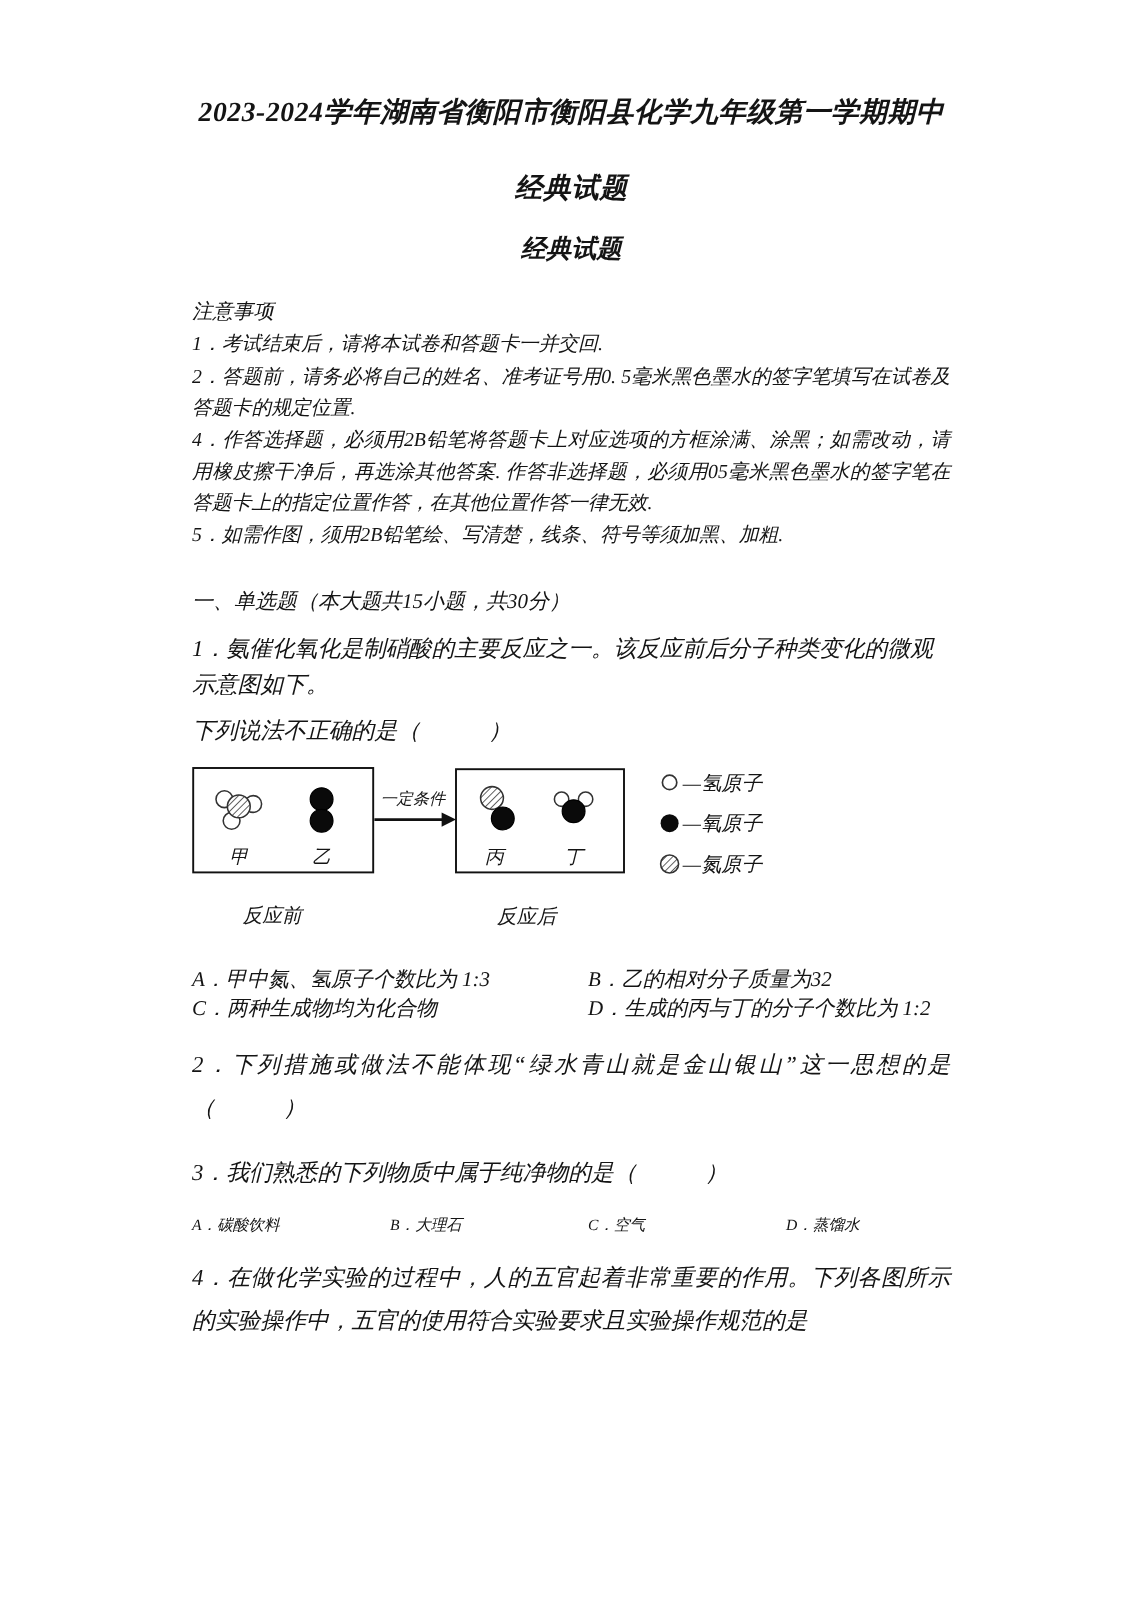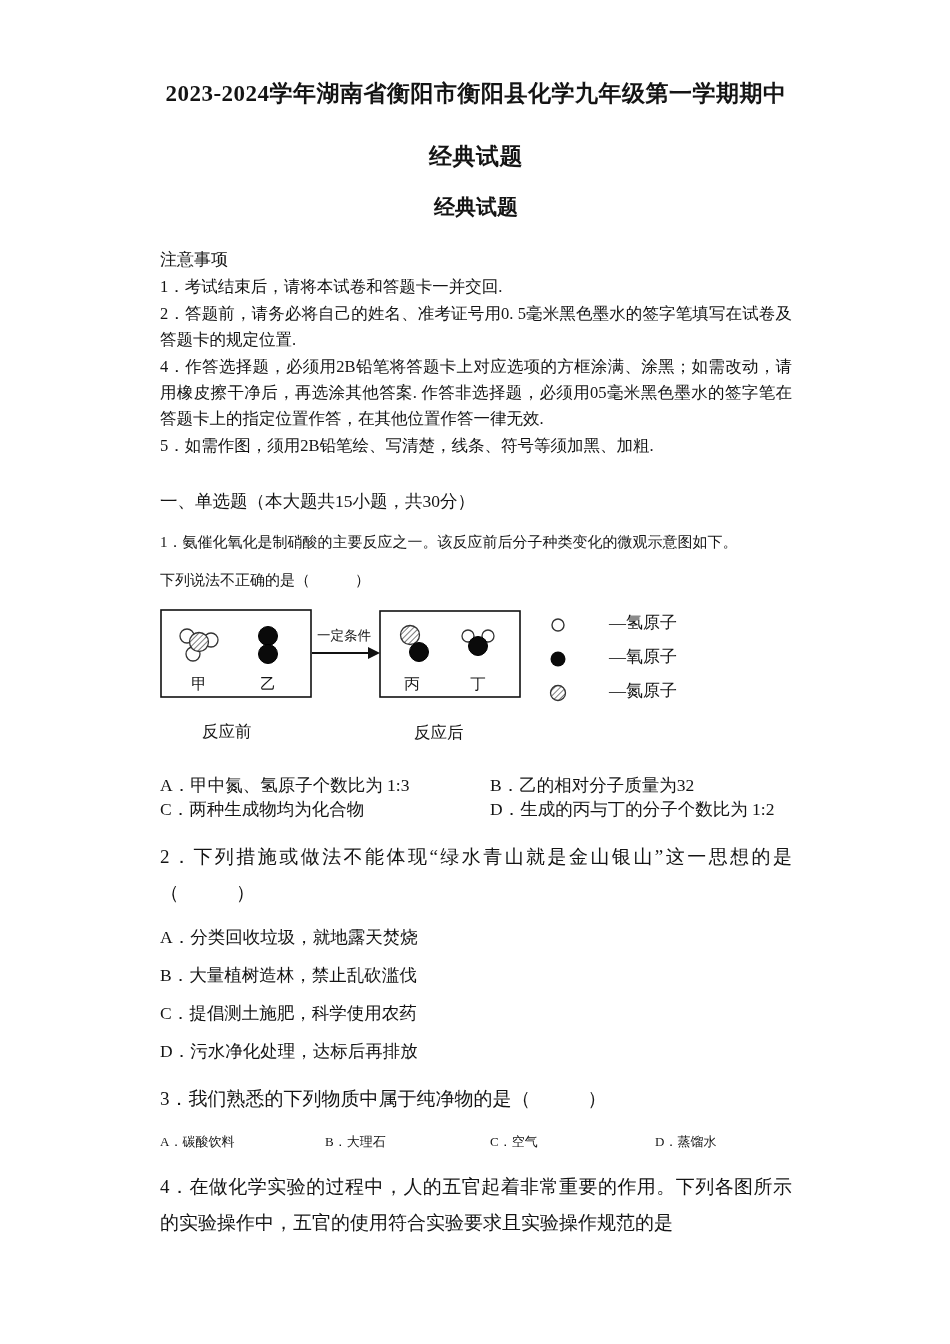--- a/index.html
+++ b/index.html
@@ -2,39 +2,39 @@
 <html><head>
 <meta charset="utf-8">
 <style>
   * { margin:0; padding:0; box-sizing:border-box; }
   html,body { background:#ffffff; }
   body {
     width:950px; height:1344px; overflow:hidden;
     font-family:"Liberation Serif","DejaVu Serif",serif;
     color:#141414;
   }
-  .page { position:relative; width:950px; height:1344px; background:#fff; padding:78px 158px 0 160px; }
+  .page { position:relative; width:950px; height:1344px; background:#fff; padding:78px 158px 0 160px;font-style:italic; }
   .title { font-size:23px; font-weight:bold; text-align:center; letter-spacing:0.5px; }
   .title-l2 { margin-top:32px; }
   .subtitle { margin-top:21px; font-size:21px; font-weight:bold; text-align:center; }
   .notice { margin-top:26px; font-size:16.5px; line-height:26px; }
   .notice-heading { font-size:17px; }
   .notice-item { margin-top:1px; text-align:justify; }
   .section-heading { margin-top:30px; font-size:17.5px; }
-  .qline { margin-top:14px; font-size:15px; line-height:30px; }
+  .qline { margin-top:14px; font-size:19px; line-height:30px; }
   .qline-tight { margin-top:8px; }
 
   .diagram { margin-top:14px; display:flex; align-items:flex-start; }
   .diagram-left { width:368px; }
   .diagram svg text { font-family:"Liberation Serif","DejaVu Serif",serif; fill:#141414; }
   .rx-labels { position:relative; height:26px; font-size:16.5px; }
   .rx-before { position:absolute; left:42px; top:18px; }
   .rx-after { position:absolute; left:254px; top:19px; }
   .legend { margin-left:20px; margin-top:2px; display:flex; flex-direction:column; gap:11px; }
-  .legend-row { display:flex; align-items:flex-end; font-size:17px;gap:40px; }
+  .legend-row { display:flex; align-items:flex-start; font-size:17px; }
   .legend-row svg { margin-right:1px; }
 
   .options-2col { margin-top:44px; display:grid; grid-template-columns:330px 1fr; font-size:17.5px; }
   .options-list { margin-top:12px; font-size:17.5px; }
   .options-list > div { margin-top:14px; }
   .options-row { margin-top:16px; display:grid; grid-template-columns:165px 165px 165px 1fr; font-size:13px; }
   .q-block { margin-top:18px; font-size:19px; line-height:36px; text-align:justify; }
 </style>
 </head>
 <body>
@@ -144,26 +144,20 @@
     <div class="options-2col">
       <div>A．甲中氮、氢原子个数比为 1:3</div>
       <div>B．乙的相对分子质量为32</div>
       <div>C．两种生成物均为化合物</div>
       <div>D．生成的丙与丁的分子个数比为 1:2</div>
     </div>
   </div>
 
   <div>
     <div class="q-block">2．下列措施或做法不能体现“绿水青山就是金山银山”这一思想的是（　　　）</div>
-    <div class="options-list">
-      <div>A．分类回收垃圾，就地露天焚烧</div>
-      <div>B．大量植树造林，禁止乱砍滥伐</div>
-      <div>C．提倡测土施肥，科学使用农药</div>
-      <div>D．污水净化处理，达标后再排放</div>
-    </div>
   </div>
 
   <div>
     <div class="q-block">3．我们熟悉的下列物质中属于纯净物的是（　　　）</div>
     <div class="options-row">
       <div>A．碳酸饮料</div>
       <div>B．大理石</div>
       <div>C．空气</div>
       <div>D．蒸馏水</div>
     </div>

